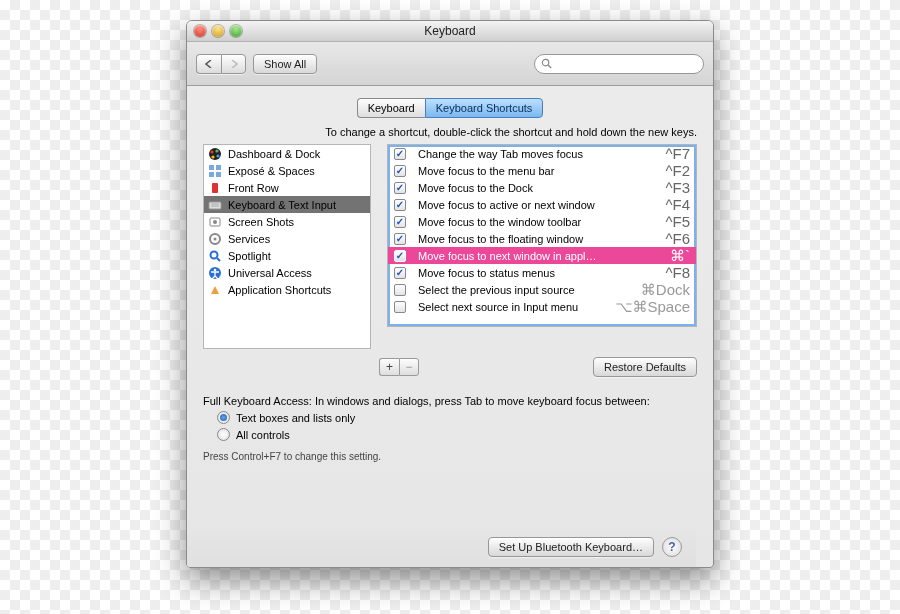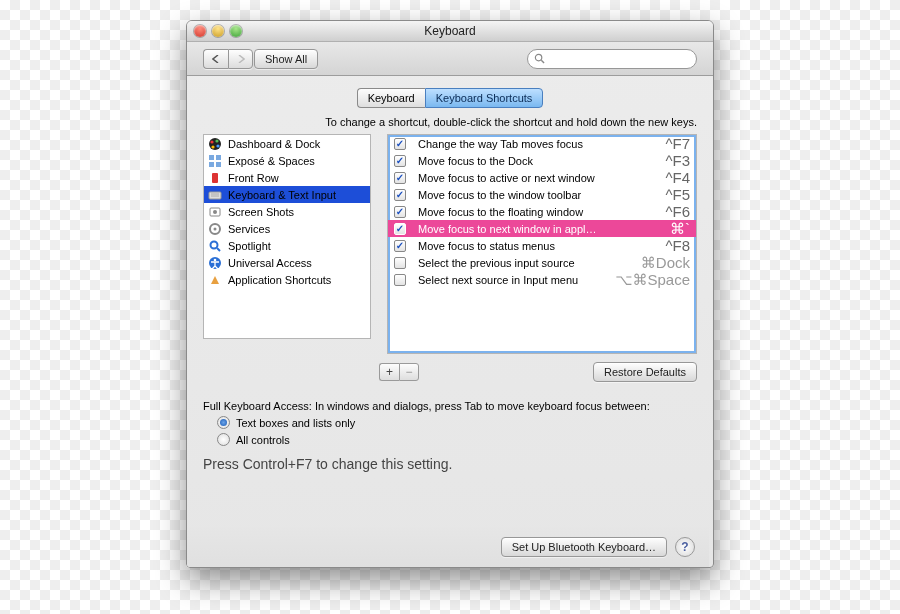--- a/index.html
+++ b/index.html
@@ -41,25 +41,25 @@
     box-shadow: inset 0 1px 2px rgba(255,255,255,.6), 0 0 0 1px rgba(0,0,0,.25);
   }
   .tl.close { background: radial-gradient(circle at 50% 30%, #ff8a7a, #d1352a); }
   .tl.min   { background: radial-gradient(circle at 50% 30%, #ffe38a, #c99a20); }
   .tl.zoom  { background: radial-gradient(circle at 50% 30%, #a8e68a, #3aa035); }
   .title {
     position: absolute; left: 0; right: 0; top: 3px;
     text-align: center; font-size: 12px; color: #222;
   }
   .toolbar {
-    height: 34px;
+    height: 44px;
     background: linear-gradient(#e8e8e8, #d4d4d4);
     border-bottom: 1px solid #9c9c9c;
-    display: flex; align-items: center; padding: 0 16px;
-    gap: 1px;
+    display: flex; align-items: center; padding: 0 9px;
+    gap: 7px;
   }
   .navseg {
     display: inline-flex; border-radius: 4px; box-shadow: 0 1px 0 rgba(255,255,255,.6);
   }
   .navbtn {
     width: 25px; height: 20px;
     background: linear-gradient(#fefefe,#dcdcdc);
     border: 1px solid #979797;
     font-size: 10px; color: #555;
     display: flex; align-items: center; justify-content: center;
@@ -107,24 +107,24 @@
   .panels { display: flex; gap: 16px; }
   .listbox {
     flex: 0 0 168px; height: 205px;
     background: #fff; border: 1px solid #b5b5b5;
     overflow: hidden;
   }
   .cat {
     height: 17px; display: flex; align-items: center; gap: 6px;
     padding: 0 4px; font-size: 11px;
   }
-  .cat.selected { background: #1d4ed8; }
+  .cat.selected { background: #737373; }
   .cat .ic { width: 14px; height: 14px; display: flex; align-items: center; justify-content: center; }
   .shortcuts {
-    flex: 1; height: 220px;
+    flex: 1; height: 183px;
     background: #fff; border: 1px solid #b5b5b5;
     position: relative;
     box-shadow: 0 0 0 2px #7bb2ee inset;
     overflow: hidden;
   }
   .sc-row {
     height: 17px; display: flex; align-items: center;
     padding: 0 4px 0 6px; font-size: 11px; gap: 6px;
   }
   .sc-row.selected { background: #ec4899; color: #fff; }
@@ -160,23 +160,23 @@
   .radio-row { display: flex; align-items: center; gap: 6px; margin-left: 14px; margin-top: 4px; }
   .radio {
     width: 13px; height: 13px; border-radius: 50%;
     border: 1px solid #888; background: radial-gradient(#fff,#ddd);
     display: inline-flex; align-items: center; justify-content: center;
   }
   .radio.on::after {
     content: ""; width: 7px; height: 7px; border-radius: 50%;
     background: radial-gradient(#6aa3e8,#1a5bb5);
   }
-  .hint { font-size: 14px; color: #444; margin-top: 10px; }
+  .hint { font-size: 10px; color: #444; margin-top: 10px; }
   .footer {
-    position: absolute; left: 0; right: 4px; bottom: 0;
+    position: absolute; left: 0; right: 17px; bottom: 0;
     height: 40px; display: flex; align-items: center; justify-content: flex-end;
     padding: 0 14px; gap: 8px;
     background: linear-gradient(#e6e6e6,#e0e0e0);
   }
   .help {
     width: 20px; height: 20px; border-radius: 50%;
     border: 1px solid #9a9a9a;
     background: radial-gradient(#fff,#d8d8d8);
     display: flex; align-items: center; justify-content: center;
     color: #4a5fa0; font-weight: bold; font-size: 12px;
@@ -321,20 +321,25 @@
           </div>
         </div>
       <div class="shortcuts" id="scbox">
           <div class="sc-row">
             <span class="chk on"></span>
             <span class="sc-label">Change the way Tab moves focus</span>
             <span class="sc-key">^F7</span>
           </div>
           <div class="sc-row">
             <span class="chk on"></span>
+            <span class="sc-label">Move focus to the menu bar</span>
+            <span class="sc-key">^F2</span>
+          </div>
+          <div class="sc-row">
+            <span class="chk on"></span>
             <span class="sc-label">Move focus to the Dock</span>
             <span class="sc-key">^F3</span>
           </div>
           <div class="sc-row">
             <span class="chk on"></span>
             <span class="sc-label">Move focus to active or next window</span>
             <span class="sc-key">^F4</span>
           </div>
           <div class="sc-row">
             <span class="chk on"></span>

